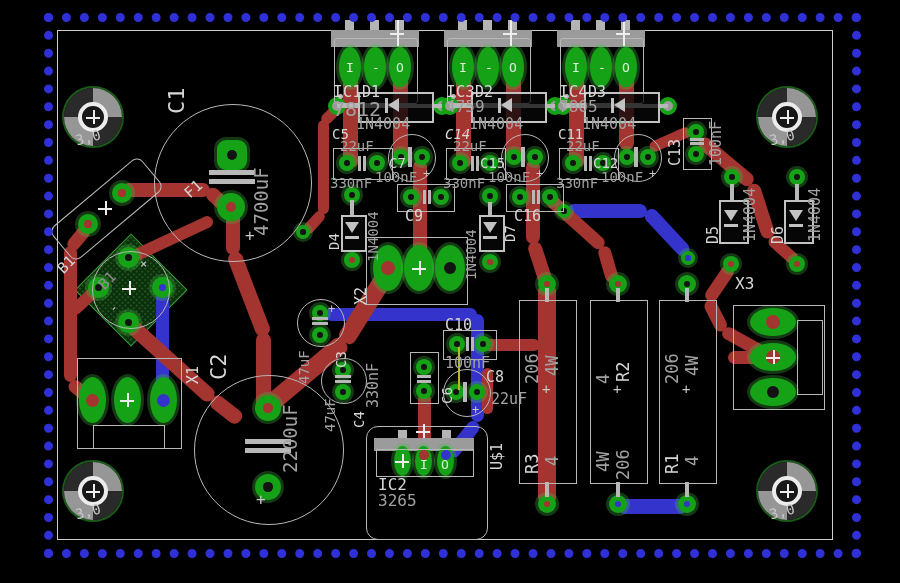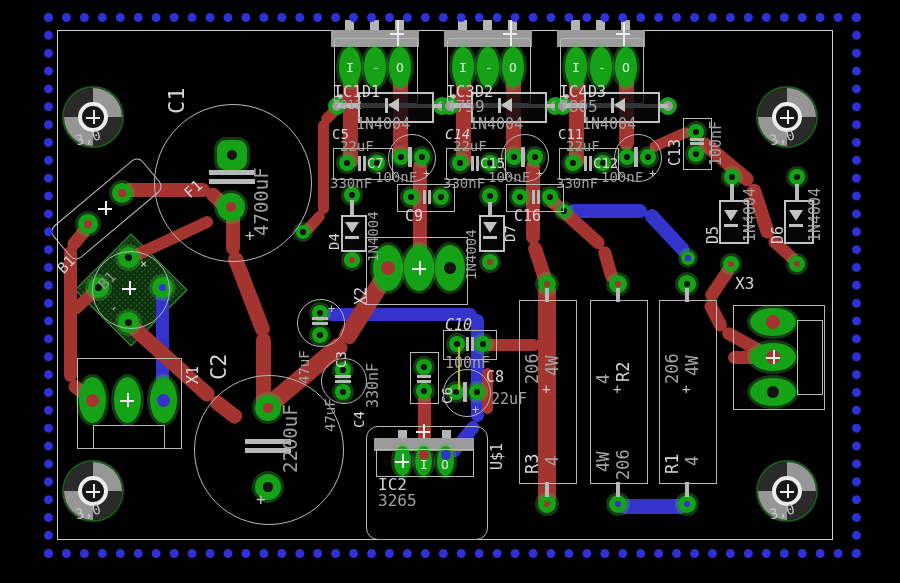--- a/index.html
+++ b/index.html
@@ -220,21 +220,21 @@
   <div class="outline" style="left:334px;top:38px;width:82px;height:64px;border-radius:3px;"></div>
   <div class="dot" style="left:338px;top:94px;width:5px;height:5px;background:#b8b8b8;z-index:13;"></div>
   <div class="pad oval" style="left:339px;top:47px;width:22px;height:40px;"></div>
   <div class="padtxt" style="left:346px;top:61px;">I</div>
   <div class="pad oval" style="left:364px;top:47px;width:22px;height:40px;"></div>
   <div class="padtxt" style="left:372px;top:61px;">-</div>
   <div class="pad oval" style="left:389px;top:47px;width:22px;height:40px;"></div>
   <div class="padtxt" style="left:396px;top:61px;">O</div>
   <div class="cross tall" style="left:390px;top:20px;"></div>
   <div class="t nm" style="left:333px;top:84px;font-size:16px;">IC1</div>
-  <div class="t vl" style="left:333px;top:99px;font-size:12px;">7812</div>
+  <div class="t vl" style="left:333px;top:99px;font-size:20px;">7812</div>
   <div class="silk" style="left:337px;top:104px;width:105px;height:4px;"></div>
   <div class="dbody" style="left:358px;top:92px;width:72px;height:27px;"></div>
   <div class="bar" style="left:385px;top:98px;width:2.5px;height:15px;"></div>
   <div class="arrl" style="left:388px;top:98px;"></div>
   <div class="ring" style="left:328px;top:97px;width:10px;height:10px;"></div>
   <div class="ring" style="left:433px;top:97px;width:10px;height:10px;"></div>
   <div class="t nm" style="left:362px;top:85px;font-size:15px;">D1</div>
   <div class="t vl" style="left:356px;top:117px;font-size:15px;">1N4004</div>
   <div class="t nm" style="left:332px;top:127px;font-size:14px;">C5</div>
   <div class="t vl" style="left:340px;top:139px;font-size:14px;">22uF</div>
@@ -242,21 +242,21 @@
   <div class="pad donut" style="left:339px;top:155px;width:16px;height:16px;"></div>
   <div class="pad donut" style="left:369px;top:155px;width:16px;height:16px;"></div>
   <div class="silk" style="left:358px;top:156px;width:3px;height:15px;"></div>
   <div class="silk" style="left:363px;top:156px;width:3px;height:15px;"></div>
   <div class="t vl" style="left:330px;top:176px;font-size:14px;">330nF</div>
   <div class="ecirc" style="left:388px;top:134px;width:46px;height:46px;"></div>
   <div class="pad donut" style="left:393px;top:149px;width:16px;height:16px;"></div>
   <div class="pad donut" style="left:414px;top:149px;width:16px;height:16px;"></div>
   <div class="silk" style="left:408px;top:147px;width:3.5px;height:20px;"></div>
   <div class="t sk" style="left:423px;top:168px;font-size:12px;">+</div>
-  <div class="t nm" style="left:367px;top:156px;font-size:14px;">C7</div>
+  <div class="t nm" style="left:367px;top:156px;font-size:14px;padding-left:22px;">C7</div>
   <div class="t vl" style="left:375px;top:170px;font-size:14px;">100nF</div>
 
   <div class="pin" style="left:458px;top:20px;"></div>
   <div class="pin" style="left:483px;top:20px;"></div>
   <div class="pin" style="left:508px;top:20px;"></div>
   <div class="tab" style="left:444px;top:30px;width:88px;height:17px;"></div>
   <div class="outline" style="left:447px;top:38px;width:82px;height:64px;border-radius:3px;"></div>
   <div class="dot" style="left:451px;top:94px;width:5px;height:5px;background:#b8b8b8;z-index:13;"></div>
   <div class="pad oval" style="left:452px;top:47px;width:22px;height:40px;"></div>
   <div class="padtxt" style="left:459px;top:61px;">I</div>
@@ -353,21 +353,21 @@
   <div class="silk" style="left:423px;top:190px;width:3px;height:14px;"></div>
   <div class="silk" style="left:428px;top:190px;width:3px;height:14px;"></div>
   <div class="t nm" style="left:405px;top:209px;font-size:15px;">C9</div>
   <div class="outline" style="left:506px;top:184px;width:56px;height:26px;"></div>
   <div class="pad donut" style="left:512px;top:189px;width:16px;height:16px;"></div>
   <div class="pad donut" style="left:542px;top:189px;width:16px;height:16px;"></div>
   <div class="silk" style="left:532px;top:190px;width:3px;height:14px;"></div>
   <div class="silk" style="left:537px;top:190px;width:3px;height:14px;"></div>
   <div class="t nm" style="left:514px;top:209px;font-size:15px;">C16</div>
 
-  <div class="t nm" style="left:445px;top:318px;font-size:15px;font-style:italic;">C10</div>
+  <div class="t nm" style="left:445px;top:318px;font-size:15px;">C10</div>
   <div class="outline" style="left:443px;top:330px;width:52px;height:28px;"></div>
   <div class="pad donut" style="left:449px;top:336px;width:16px;height:16px;"></div>
   <div class="pad donut" style="left:475px;top:336px;width:16px;height:16px;"></div>
   <div class="silk" style="left:466px;top:337px;width:3px;height:14px;"></div>
   <div class="silk" style="left:471px;top:337px;width:3px;height:14px;"></div>
   <div class="t vl" style="left:445px;top:356px;font-size:15px;">100nF</div>
   <div class="outline" style="left:410px;top:352px;width:27px;height:50px;"></div>
   <div class="pad donut" style="left:416px;top:359px;width:16px;height:16px;"></div>
   <div class="pad donut" style="left:416px;top:383px;width:16px;height:16px;"></div>
   <div class="silk" style="left:417px;top:375px;width:14px;height:3px;"></div>

